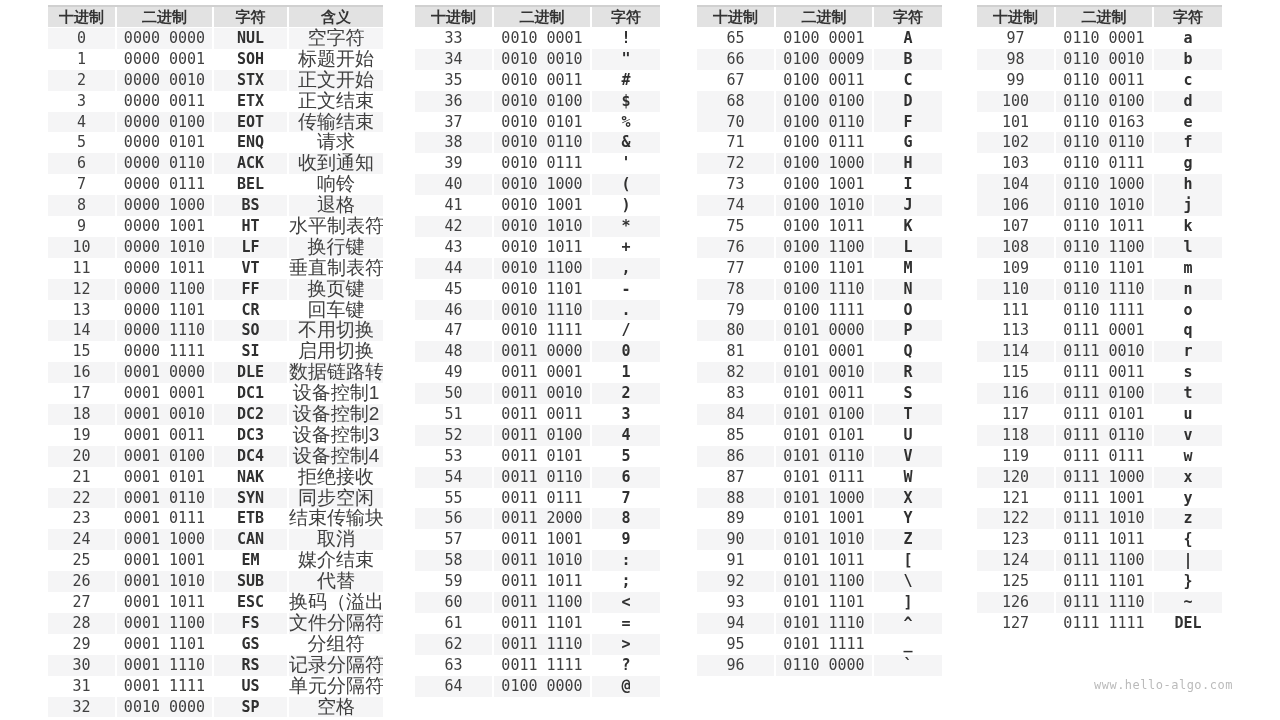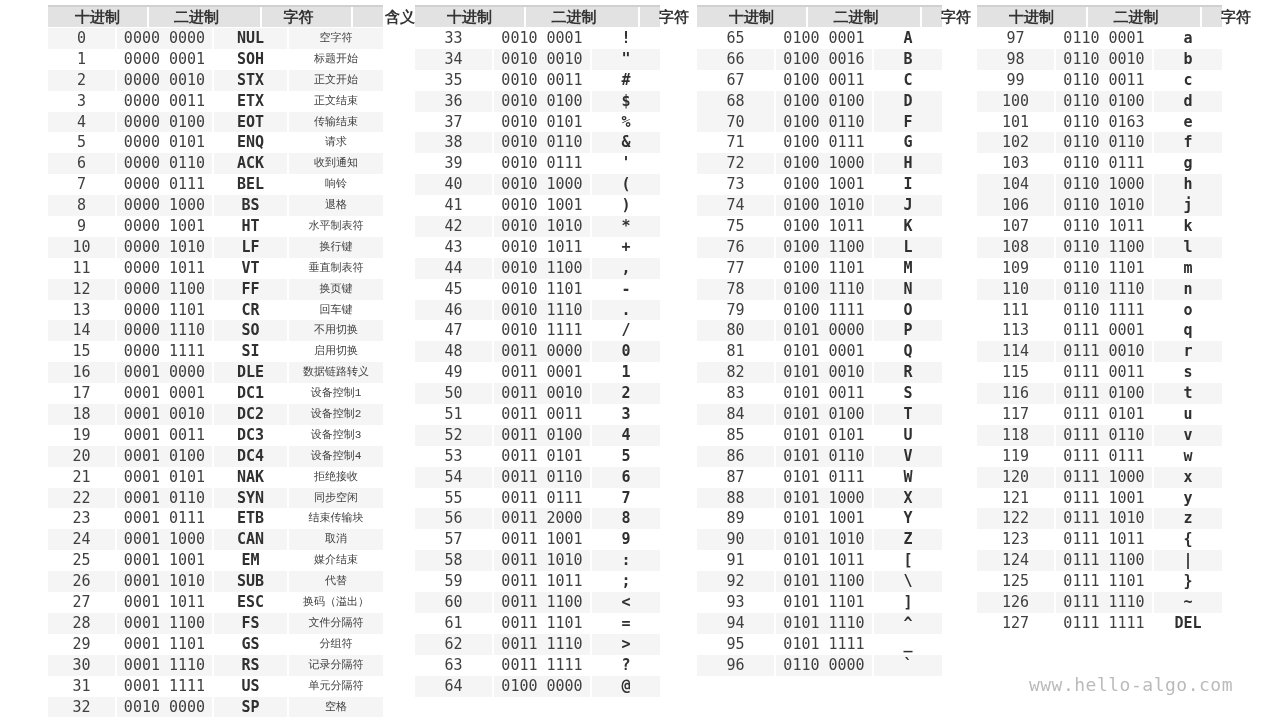--- a/index.html
+++ b/index.html
@@ -31,21 +31,20 @@
   }
   .th {
     flex: none;
     box-sizing: border-box;
     text-align: center;
     line-height: 20px;
     font-size: 15px;
     font-weight: bold;
     color: #333333;
     font-family: "Liberation Sans", "DejaVu Sans", sans-serif;
-    margin-left: 16px;
   }
   .tr {
     display: flex;
     height: 20.9px;
     background: #ffffff;
   }
   .tr.stripe { background: var(--stripe-bg, #f5f5f6); }
   .td {
     flex: none;
     box-sizing: border-box;
@@ -55,22 +54,22 @@
     color: #404040;
     white-space: pre;
     overflow: hidden;
   }
   .th + .th, .td + .td { border-left: 2px solid #ffffff; }
 
   
   .td:nth-child(3) { font-weight: bold; color: #303030; }
   
   .td:nth-child(4) {
-    font-family: Liberation Mono, monospace;
-    font-size: 11px;
+    font-family: Liberation Sans, sans-serif;
+    font-size: 19px;
   }
 
   
   .t1 .th:nth-child(1), .t1 .td:nth-child(1) { width: 67px; }
   .t1 .th:nth-child(2), .t1 .td:nth-child(2) { width: 97px; }
   .t1 .th:nth-child(3), .t1 .td:nth-child(3) { width: 75px; }
   .t1 .th:nth-child(4), .t1 .td:nth-child(4) { width: 96px; }
 
   
   .t2 .th:nth-child(1), .t2 .td:nth-child(1),
@@ -82,21 +81,21 @@
   .t2 .th:nth-child(3), .t2 .td:nth-child(3),
   .t3 .th:nth-child(3), .t3 .td:nth-child(3),
   .t4 .th:nth-child(3), .t4 .td:nth-child(3) { width: 70px; }
 
   .watermark {
     position: absolute;
     top: 676px;
     left: 977px;
     width: 256px;
     text-align: right;
-    font-size: 18px;
+    font-size: 12px;
     line-height: 18px;
     letter-spacing: 0.5px;
     color: var(--watermark-color, #bbbbbb);
     font-family: "DejaVu Sans Mono", "Liberation Mono", monospace;
   }
 </style>
 </head>
 <body>
 
 <div class="ascii-table t1">
@@ -480,21 +479,21 @@
       <div class="th">二进制</div>
       <div class="th">字符</div>
     </div>
     <div class="tr">
       <div class="td">65</div>
       <div class="td">0100 0001</div>
       <div class="td">A</div>
     </div>
     <div class="tr stripe">
       <div class="td">66</div>
-      <div class="td">0100 0016</div>
+      <div class="td">0100 0009</div>
       <div class="td">B</div>
     </div>
     <div class="tr">
       <div class="td">67</div>
       <div class="td">0100 0011</div>
       <div class="td">C</div>
     </div>
     <div class="tr stripe">
       <div class="td">68</div>
       <div class="td">0100 0100</div>

